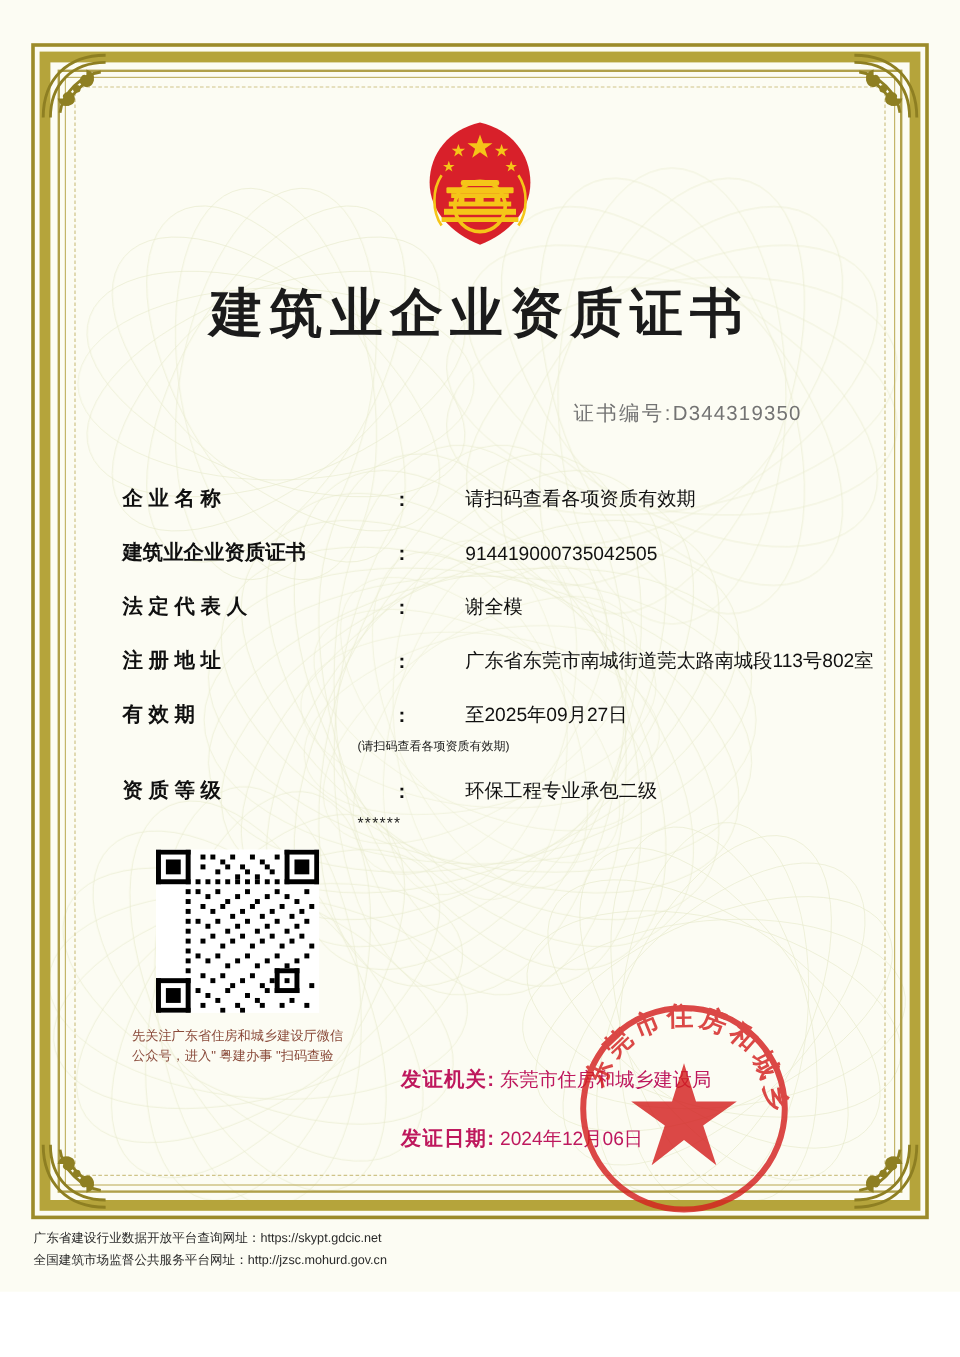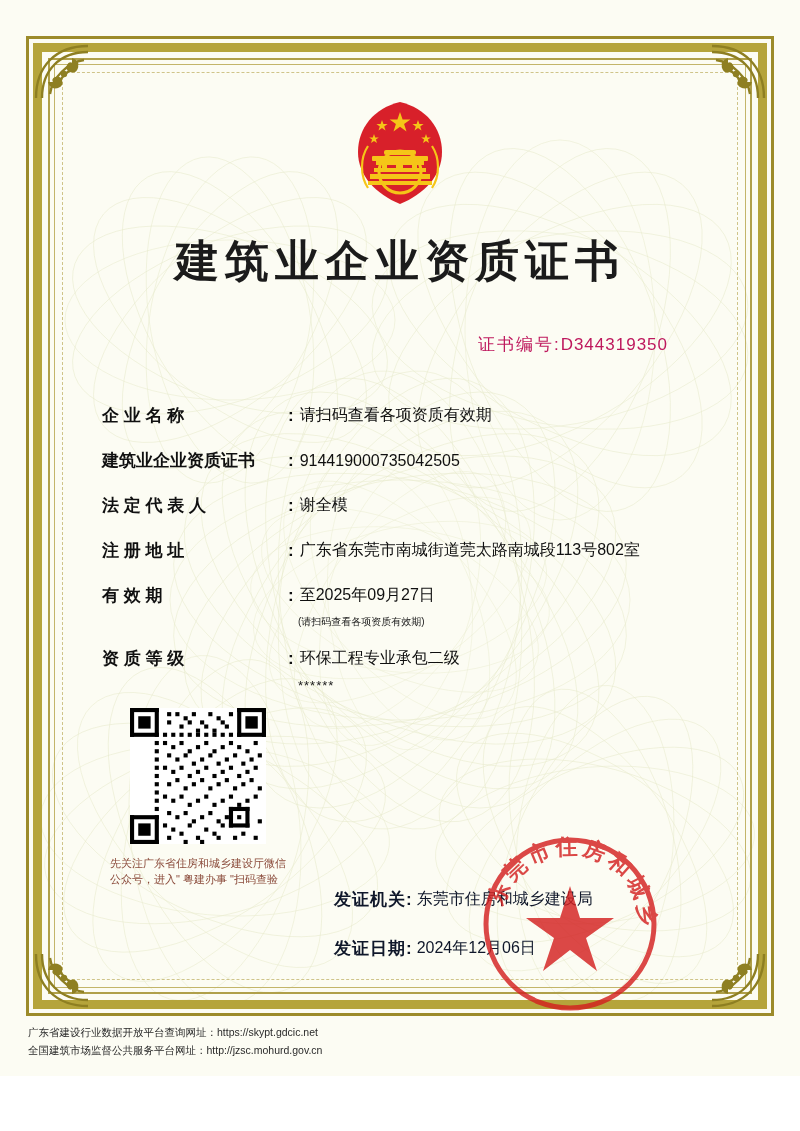--- a/index.html
+++ b/index.html
@@ -105,36 +105,37 @@
     color: #1b1b1b;
     margin-top: 8px;
     font-family: "Liberation Sans", sans-serif;
   }
 
   .cert-no {
     text-align: right;
     margin-top: 42px;
     padding-right: 62px;
     font-size: 17px;
-    color: #be185d;
+    color: #737373;
     letter-spacing: 1px;
   }
   .cert-no .lbl { letter-spacing: 2px; }
 
   
   .fields {
     margin-top: 48px;
     padding-left: 32px;
   }
   .field-row {
     display: flex;
-    align-items: center;
+    align-items: flex-end;
     margin-bottom: 22px;
     font-size: 17px;
     color: #101010;
+    gap: 44px;
   }
   .field-label {
     width: 186px;
     flex: 0 0 186px;
     font-weight: bold;
     display: flex;
     justify-content: space-between;
     padding-right: 0;
     letter-spacing: 0;
   }
@@ -190,23 +191,23 @@
 
   
   .issuer-block {
     position: absolute;
     right: 56px;
     top: 808px;
     width: 340px;
   }
   .issuer-row {
     display: flex;
-    align-items: center;
+    align-items: flex-end;
     font-size: 17px;
-    color: #0f172a;
+    color: #be185d;
     margin-bottom: 26px;
   }
   .issuer-label {
     font-weight: bold;
     flex: 0 0 auto;
     letter-spacing: 1px;
   }
   .issuer-value {
     font-size: 16px;
     padding-left: 4px;

